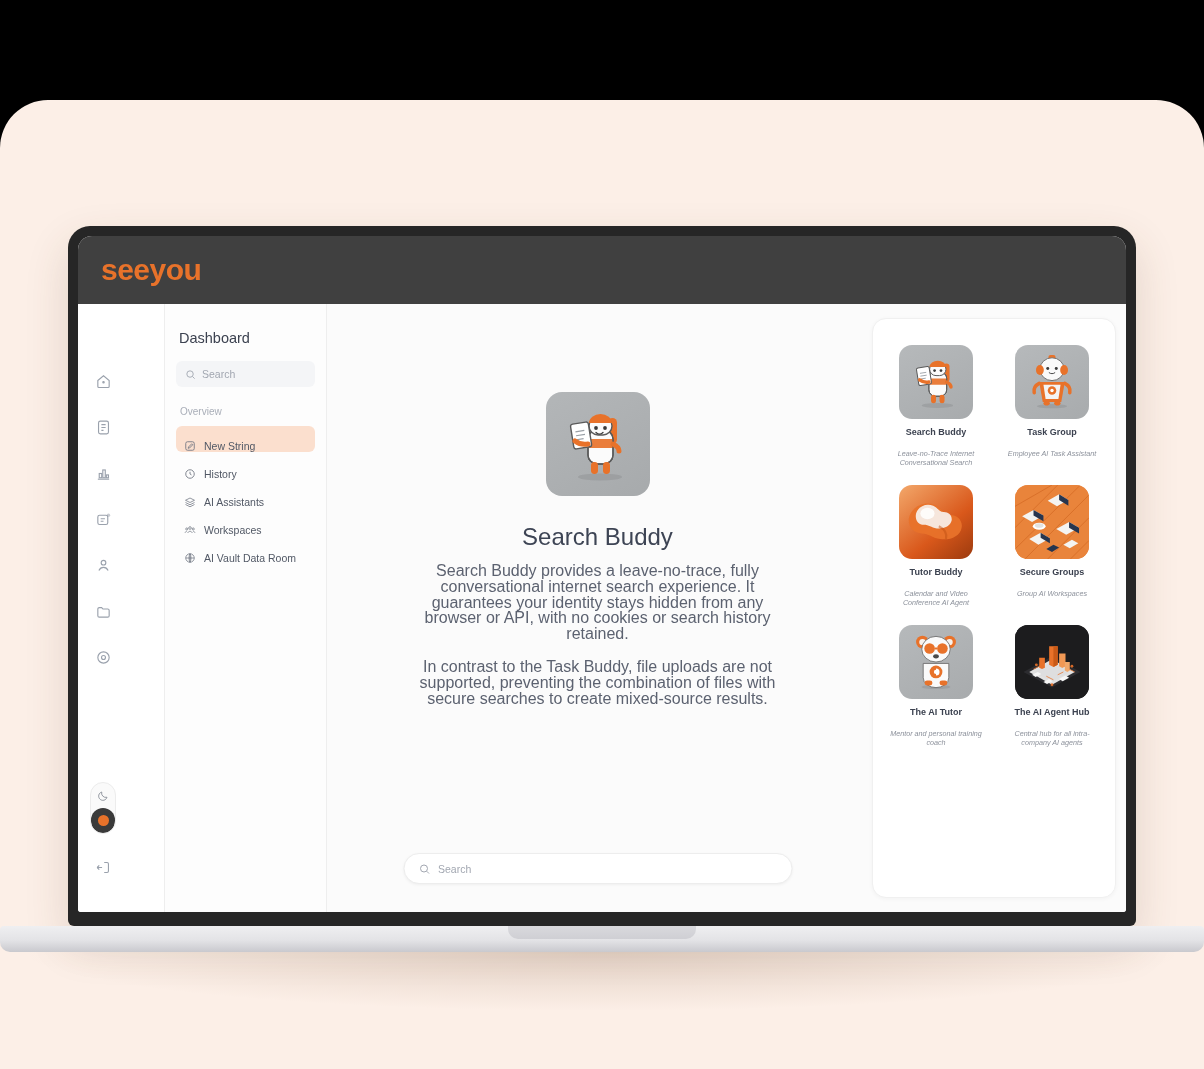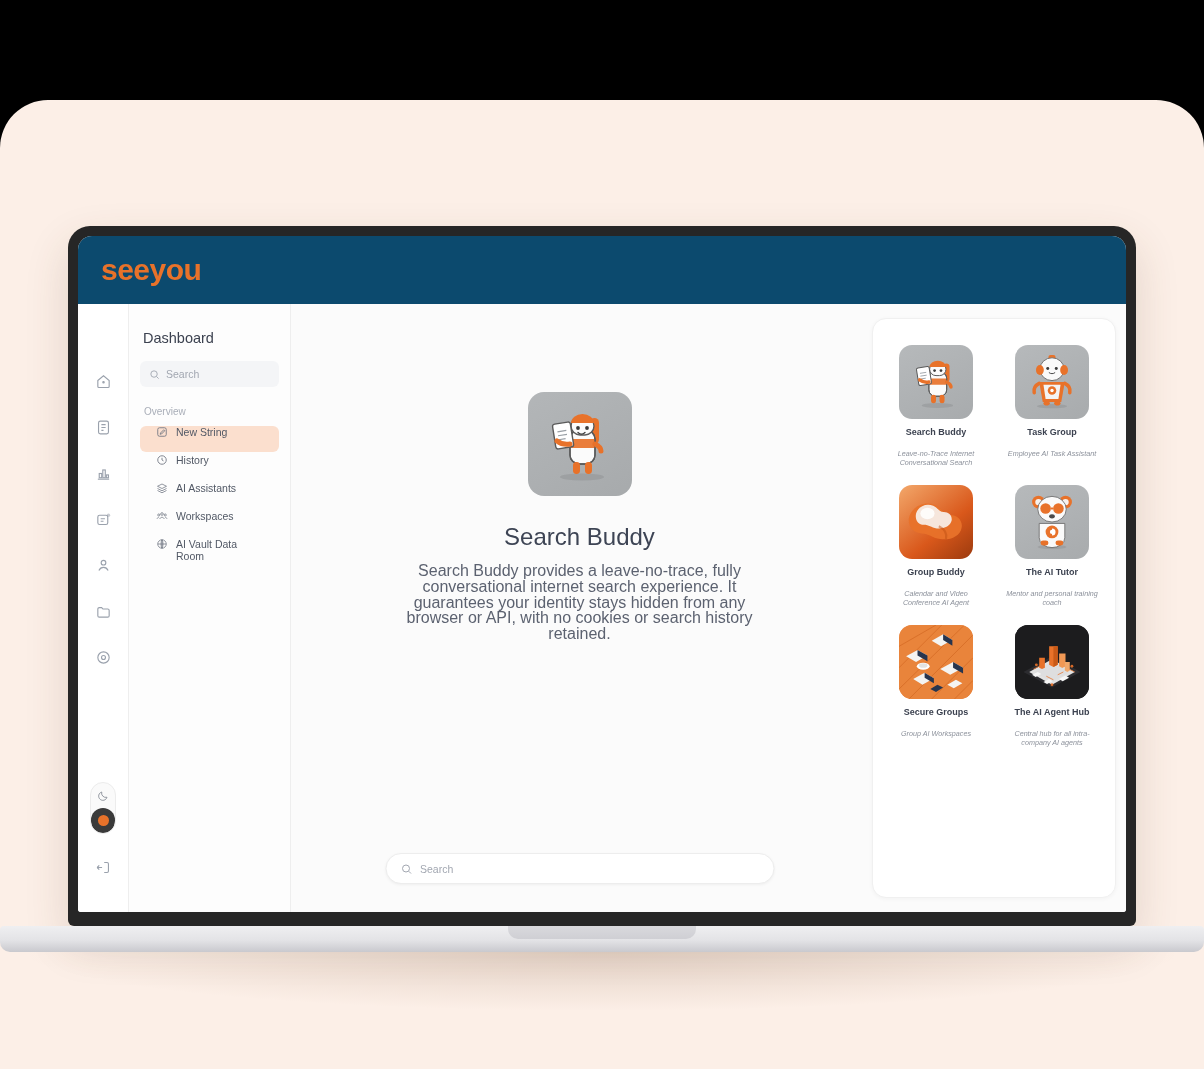--- a/index.html
+++ b/index.html
@@ -53,21 +53,21 @@
     position: absolute; left: 30px; top: 950px;
     width: 1144px; height: 60px;
     background: radial-gradient(ellipse at 50% 0%, rgba(120,80,50,.20), rgba(120,80,50,0) 72%);
   }
 
   
   .app-header {
     height: 68px; flex: 0 0 68px;
     display: flex; align-items: center;
     padding-left: 23px;
-    background: #0c4a6e;
+    background: #404040;
   }
   .logo {
     font-size: 30px; font-weight: 700; color: #E8722A;
     letter-spacing: -.5px;
   }
 
   
   .app-body { flex: 1; display: flex; min-height: 0; }
 
   
@@ -102,37 +102,38 @@
   .mode-dot { width: 11px; height: 11px; border-radius: 50%; background: #E8722A; }
   .rail-bottom-icon { margin-bottom: 32px; color: #9AA1AC; }
 
   
   .sidebar {
     width: 163px; flex: 0 0 163px;
     background: #FDFDFD;
     border-left: 1px solid #EEEEEE;
     border-right: 1px solid #EEEEEE;
     padding: 26px 11px 0 11px;
+    margin-left: 36px;
   }
   .sidebar-title {
     font-size: 14.5px; color: #3C4250; margin-bottom: 15px; padding-left: 3px;
   }
   .side-search {
     height: 26px; border-radius: 6px; background: #F4F5F7;
     display: flex; align-items: center; gap: 6px; padding: 0 9px;
     margin-bottom: 19px;
   }
   .side-search span { font-size: 10.5px; color: #A2A7B1; }
   .side-section {
     font-size: 10px; color: #A9AEB8; padding-left: 4px; margin-bottom: 9px;
   }
   .nav-item {
     height: 26px; border-radius: 6px;
-    display: flex; align-items: flex-start; gap: 8px;
-    padding: 0 16px; margin-bottom: 2px;
+    display: flex; align-items: flex-end; gap: 8px;
+    padding: 0 8px; margin-bottom: 2px;
     font-size: 10.5px; color: #515865;
   }
   .nav-item.active { background: #FBDFCE; }
   .nav-item .nic { display: flex; align-items: center; color: #6E7480; }
 
   
   .main {
     flex: 1; min-width: 0; background: #FBFBFB;
     position: relative;
     display: flex; flex-direction: column; align-items: center;
@@ -357,20 +358,21 @@
                   <path d="M30 39h9M30 43h9M30 47h7"></path>
                 </g>
                 <path d="M42 52c-5 1-9 0-13-3" stroke="#E8722A" stroke-width="5" fill="none" stroke-linecap="round"></path>
                 <path d="M67 52c4 2 6 4 6 7" stroke="#E8722A" stroke-width="5" fill="none" stroke-linecap="round"></path>
                 <rect x="45" y="70" width="7" height="12" rx="3.4" fill="#E8722A"></rect>
                 <rect x="57" y="70" width="7" height="12" rx="3.4" fill="#E8722A"></rect>
               </svg>
             </div>
             <div class="hero-title">Search Buddy</div>
             <div class="hero-p">Search Buddy provides a leave-no-trace, fully conversational internet search experience. It guarantees your identity stays hidden from any browser or API, with no cookies or search history retained.</div>
+            <div class="hero-p">In contrast to the Task Buddy, file uploads are not supported, preventing the combination of files with secure searches to create mixed-source results.</div>
           </div>
 
           <div class="main-search">
             <svg width="12" height="12" viewBox="0 0 24 24" fill="none" stroke="#A2A7B1" stroke-width="2">
                 <circle cx="11" cy="11" r="7"></circle>
                 <path d="M16.5 16.5 21 21"></path>
               </svg>
             <span>Search</span>
           </div>
         </div>
@@ -432,47 +434,22 @@
 
             <div class="acard">
               <div class="acard-thumb bg-orange">
                 <svg width="74" height="74" viewBox="0 0 104 104">
                   <path d="M14 46c4-16 22-24 36-18 10 4 12 14 22 14 10 0 18 8 16 18-2 12-16 18-30 16-12-2-16-8-26-8-12 0-20-10-18-22z" fill="#E8722A" opacity=".95"></path>
                   <path d="M24 40c3-10 14-15 24-11 7 3 8 9 15 9 7 0 12 5 11 12-2 8-11 12-21 11-8-1-11-5-18-5-8 0-13-7-11-16z" fill="#F7F3F0" opacity=".9"></path>
                   <ellipse cx="40" cy="40" rx="10" ry="8" fill="#FFF" opacity=".85"></ellipse>
                   <path d="M56 58c8 4 12 10 10 18" stroke="#C04F14" stroke-width="3" fill="none" opacity=".5"></path>
                 </svg>
               </div>
-              <div class="acard-title">Group Buddy</div>
+              <div class="acard-title">Tutor Buddy</div>
               <div class="acard-sub">Calendar and Video Conference AI Agent</div>
-            </div>
-
-            <div class="acard">
-              <div class="acard-thumb bg-grey">
-                <svg width="74" height="74" viewBox="0 0 104 104">
-                  <ellipse cx="52" cy="87" rx="20" ry="3" fill="#8F9294" opacity=".5"></ellipse>
-                  <circle cx="33" cy="24" r="9" fill="#E8722A"></circle>
-                    <circle cx="71" cy="24" r="9" fill="#E8722A"></circle>
-                  <circle cx="33" cy="24" r="4.5" fill="#F7F2EE"></circle>
-                    <circle cx="71" cy="24" r="4.5" fill="#F7F2EE"></circle>
-                  <ellipse cx="52" cy="34" rx="20" ry="18" fill="#FAFAFA" stroke="#6A6A6A" stroke-width="1.2"></ellipse>
-                  <circle cx="43" cy="33" r="7.5" fill="#E8722A"></circle>
-                    <circle cx="61" cy="33" r="7.5" fill="#E8722A"></circle>
-                  <path d="M50.5 33h3" stroke="#E8722A" stroke-width="2.6"></path>
-                  <ellipse cx="52" cy="44" rx="4" ry="3" fill="#4A4A4A"></ellipse>
-                  <path d="M34 54h36v20a18 14 0 0 1-36 0z" fill="#FAFAFA" stroke="#6A6A6A" stroke-width="1.2"></path>
-                  <circle cx="52" cy="66" r="9" fill="#E8722A"></circle>
-                  <path d="M52 61a5 5 0 0 1 0 10z" fill="#FFF"></path>
-                  <circle cx="52" cy="66" r="3" fill="#FFF"></circle>
-                  <rect x="36" y="78" width="11" height="7" rx="3.5" fill="#E8722A"></rect>
-                  <rect x="57" y="78" width="11" height="7" rx="3.5" fill="#E8722A"></rect>
-                </svg>
-              </div>
-              <div class="acard-title">The AI Tutor</div>
-              <div class="acard-sub">Mentor and personal training coach</div>
             </div>
 
             <div class="acard">
               <div class="acard-thumb bg-iso">
                 <svg width="74" height="74" viewBox="0 0 104 104">
                   <rect width="104" height="104" fill="#E9843B"></rect>
                   <g stroke="#C85A18" stroke-width="1.2" opacity=".55">
                     <path d="M0 30 52 0M0 60 60 0M0 90 92 0M14 104 104 14M46 104 104 46M78 104 104 78"></path>
                   </g>
                   <g fill="#F4F4F2">
@@ -488,20 +465,45 @@
                       <path d="M36 67l13 8v7l-13-8z"></path>
                   </g>
                   <ellipse cx="34" cy="58" rx="9" ry="5" fill="#FFF"></ellipse>
                   <ellipse cx="34" cy="57" rx="6" ry="3.2" fill="#E3E3E1"></ellipse>
                   <path d="M68 84l12-7 9 5-12 7z" fill="#F4F4F2"></path>
                   <path d="M44 90l10-6 8 4-10 6z" fill="#27354E"></path>
                 </svg>
               </div>
               <div class="acard-title">Secure Groups</div>
               <div class="acard-sub">Group AI Workspaces</div>
+            </div>
+
+            <div class="acard">
+              <div class="acard-thumb bg-grey">
+                <svg width="74" height="74" viewBox="0 0 104 104">
+                  <ellipse cx="52" cy="87" rx="20" ry="3" fill="#8F9294" opacity=".5"></ellipse>
+                  <circle cx="33" cy="24" r="9" fill="#E8722A"></circle>
+                    <circle cx="71" cy="24" r="9" fill="#E8722A"></circle>
+                  <circle cx="33" cy="24" r="4.5" fill="#F7F2EE"></circle>
+                    <circle cx="71" cy="24" r="4.5" fill="#F7F2EE"></circle>
+                  <ellipse cx="52" cy="34" rx="20" ry="18" fill="#FAFAFA" stroke="#6A6A6A" stroke-width="1.2"></ellipse>
+                  <circle cx="43" cy="33" r="7.5" fill="#E8722A"></circle>
+                    <circle cx="61" cy="33" r="7.5" fill="#E8722A"></circle>
+                  <path d="M50.5 33h3" stroke="#E8722A" stroke-width="2.6"></path>
+                  <ellipse cx="52" cy="44" rx="4" ry="3" fill="#4A4A4A"></ellipse>
+                  <path d="M34 54h36v20a18 14 0 0 1-36 0z" fill="#FAFAFA" stroke="#6A6A6A" stroke-width="1.2"></path>
+                  <circle cx="52" cy="66" r="9" fill="#E8722A"></circle>
+                  <path d="M52 61a5 5 0 0 1 0 10z" fill="#FFF"></path>
+                  <circle cx="52" cy="66" r="3" fill="#FFF"></circle>
+                  <rect x="36" y="78" width="11" height="7" rx="3.5" fill="#E8722A"></rect>
+                  <rect x="57" y="78" width="11" height="7" rx="3.5" fill="#E8722A"></rect>
+                </svg>
+              </div>
+              <div class="acard-title">The AI Tutor</div>
+              <div class="acard-sub">Mentor and personal training coach</div>
             </div>
 
 
             <div class="acard">
               <div class="acard-thumb bg-dark">
                 <svg width="74" height="74" viewBox="0 0 104 104">
                   <rect width="104" height="104" fill="#1C1C1E"></rect>
                   <path d="M52 44 92 66 52 88 12 66z" fill="#2C2C30"></path>
                   <path d="M52 48 84 66 52 84 20 66z" fill="#F2F2F2" opacity=".92"></path>
                   <path d="M52 52 76 66 52 80 28 66z" fill="#D9D9DB" opacity=".5"></path>

